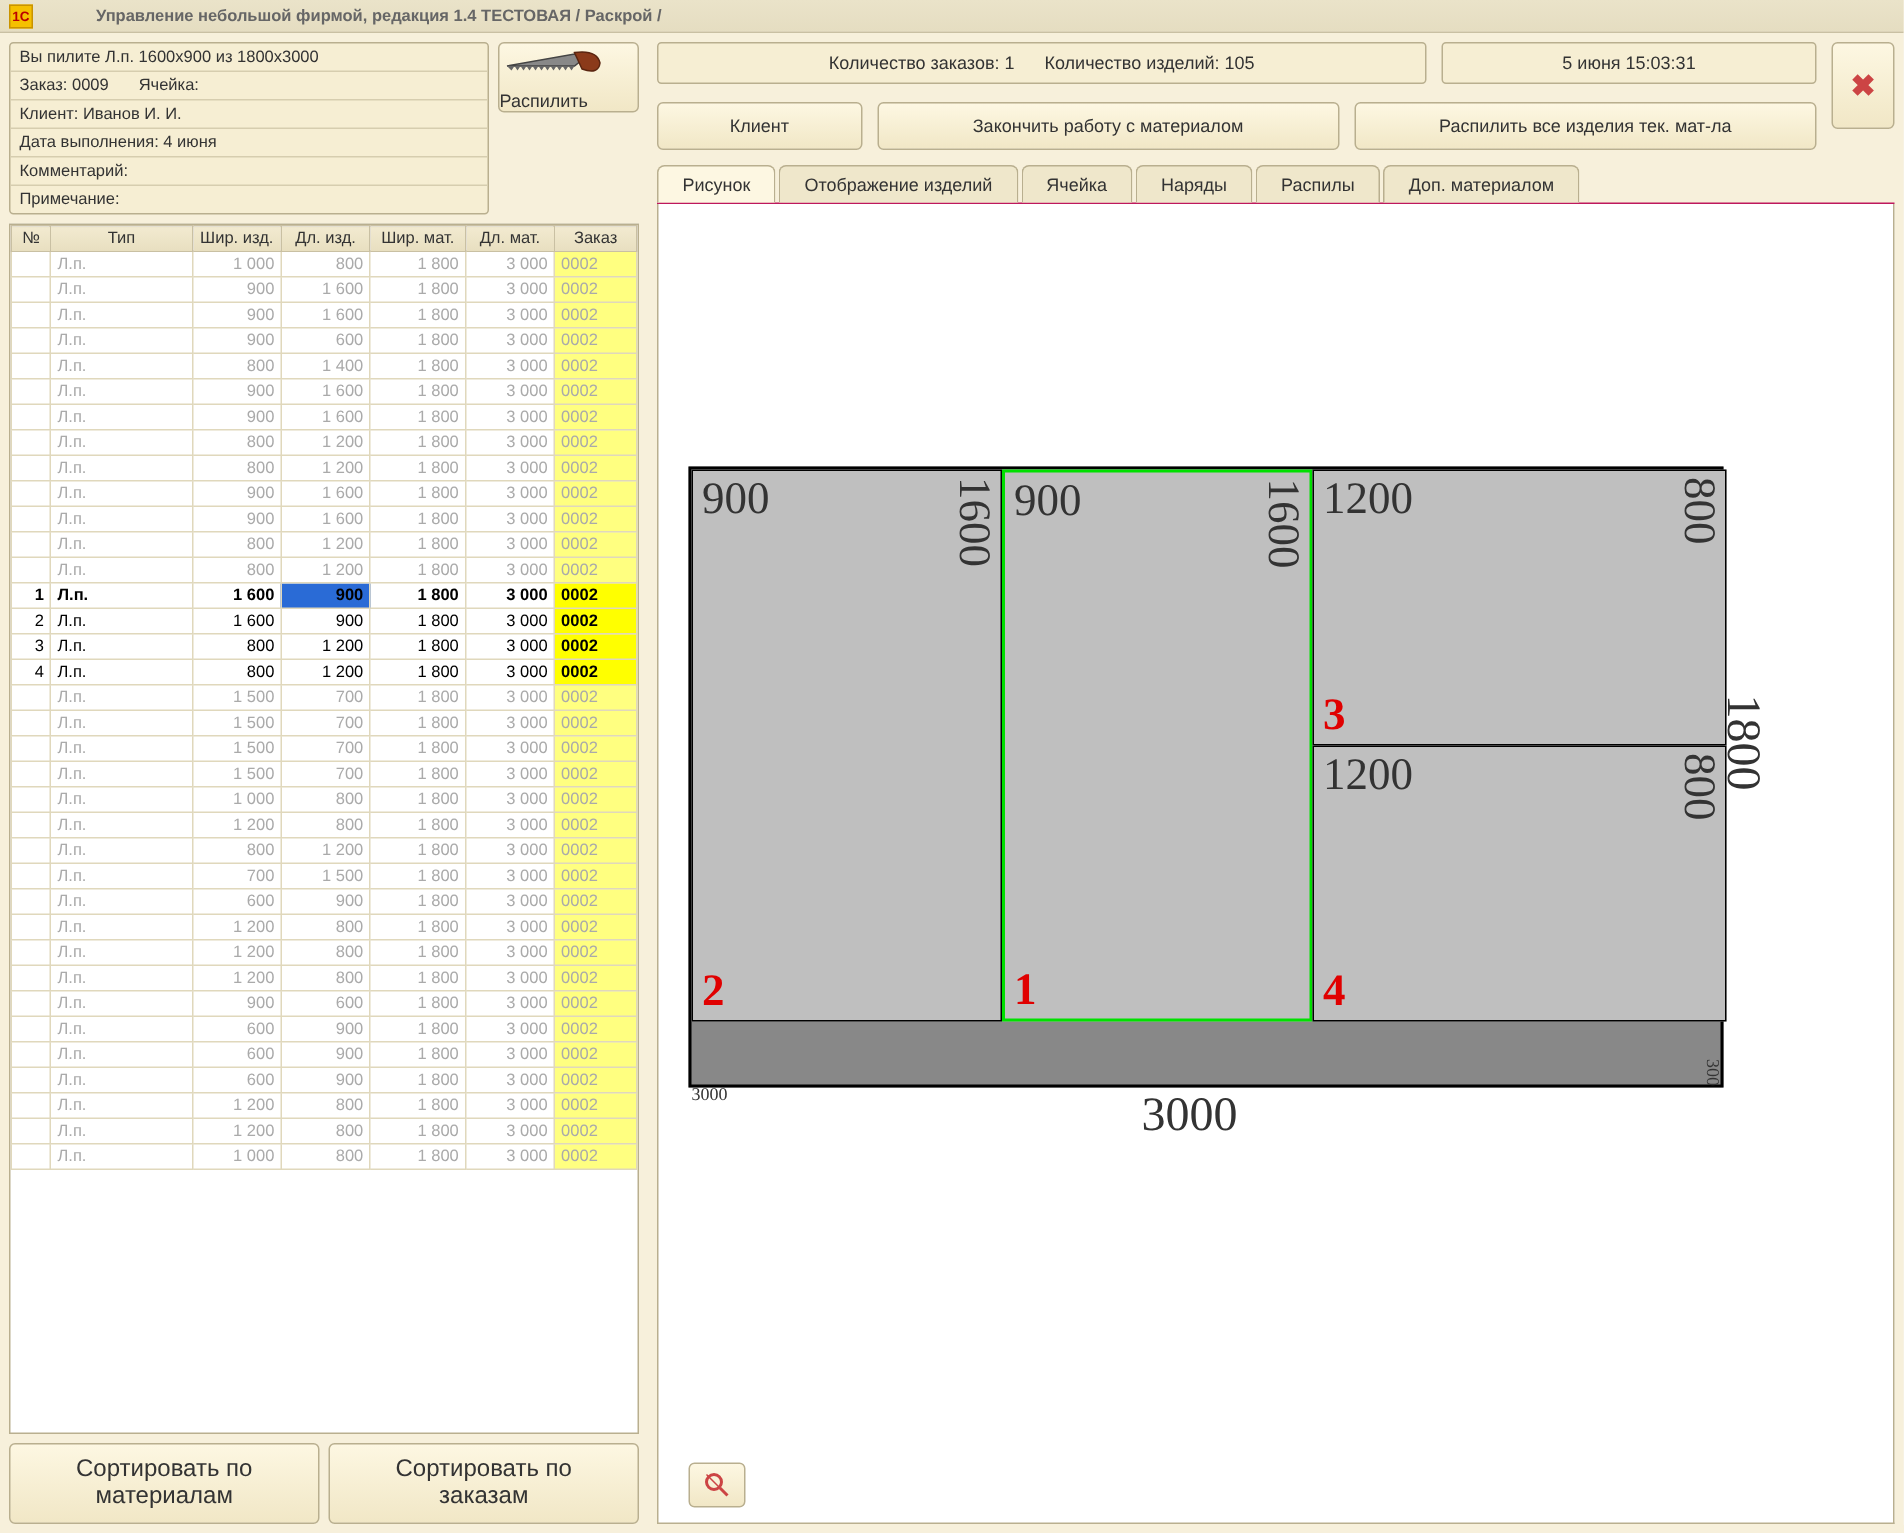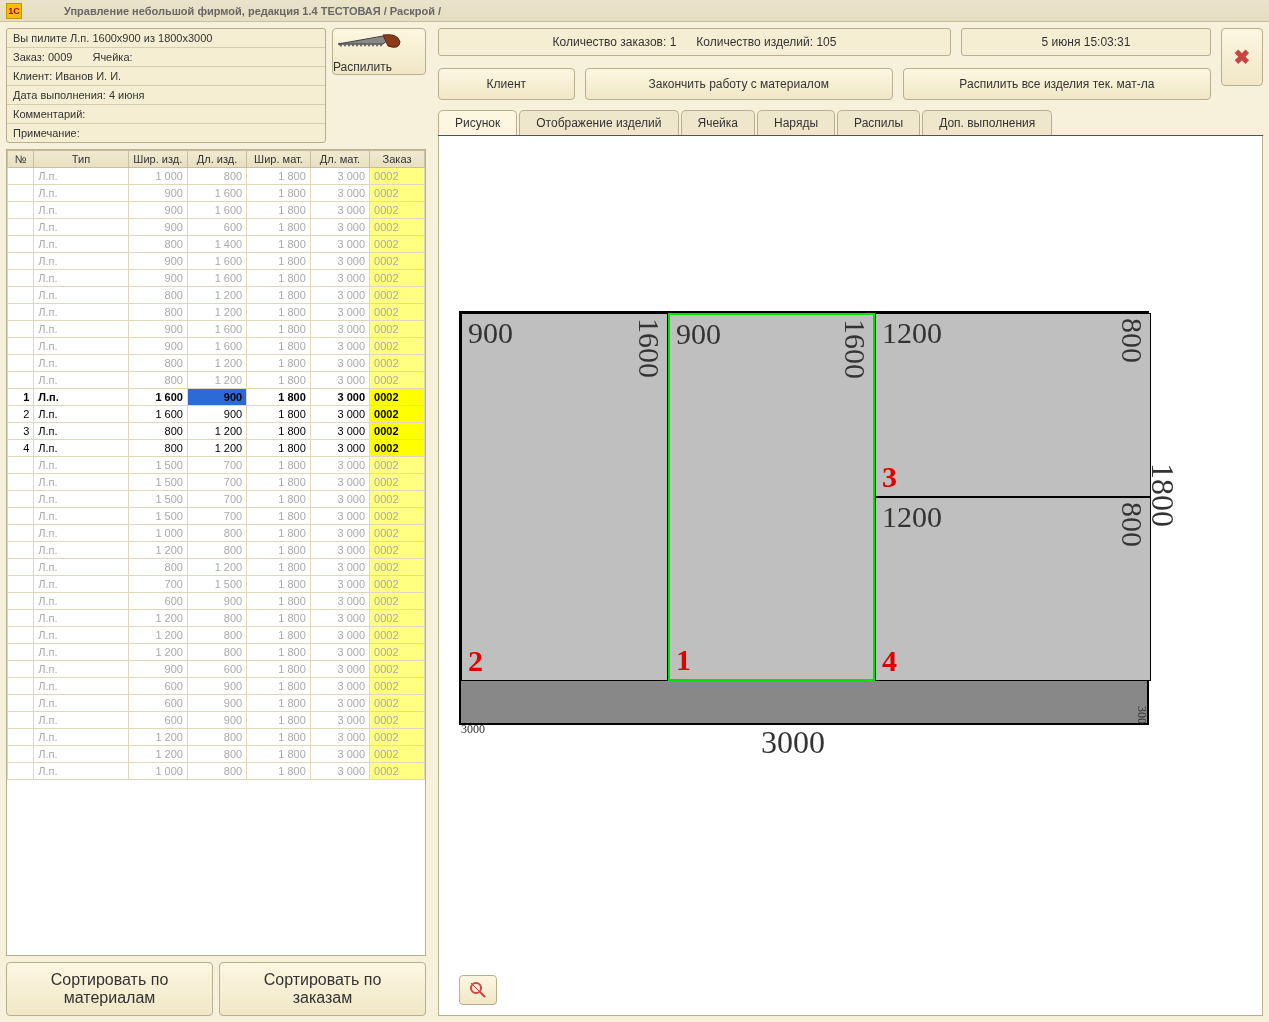--- a/index.html
+++ b/index.html
@@ -488,21 +488,21 @@
           <span>✖</span>
         </div>
       </div>
 
       <div class="tabs">
         <div class="tab active">Рисунок</div>
         <div class="tab">Отображение изделий</div>
         <div class="tab">Ячейка</div>
         <div class="tab">Наряды</div>
         <div class="tab">Распилы</div>
-        <div class="tab">Доп. выполнения</div>
+        <div class="tab">Доп. материалом</div>
       </div>
 
       <div class="canvas-area">
         <div class="layout-box">
           <div class="sheet" id="sheet">
             <div class="sheet-h">1800</div>
             <div class="sheet-w">3000</div>
             <div class="extra-300">300</div>
             <div class="extra-3000">3000</div>
           <div class="piece" style="left: 0px; top: 0px; width: 207px; height: 368px;">

